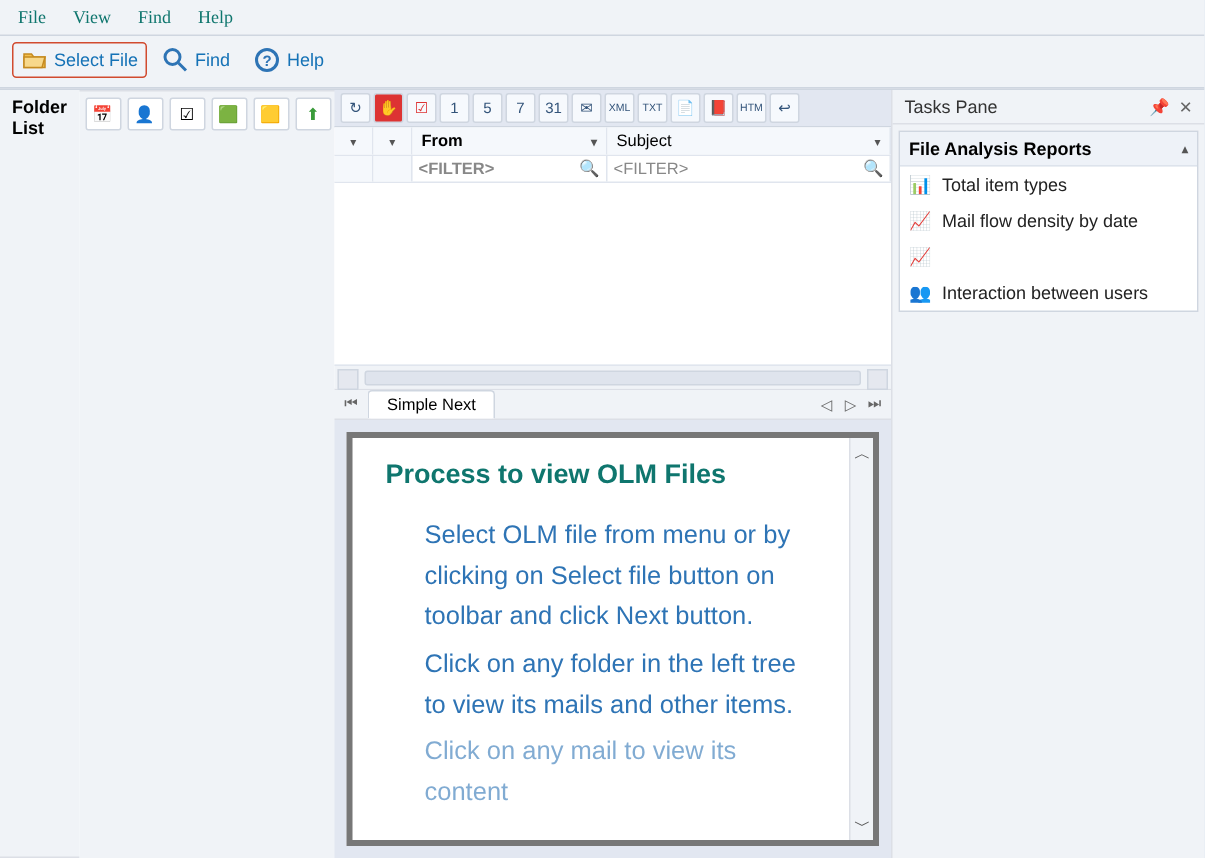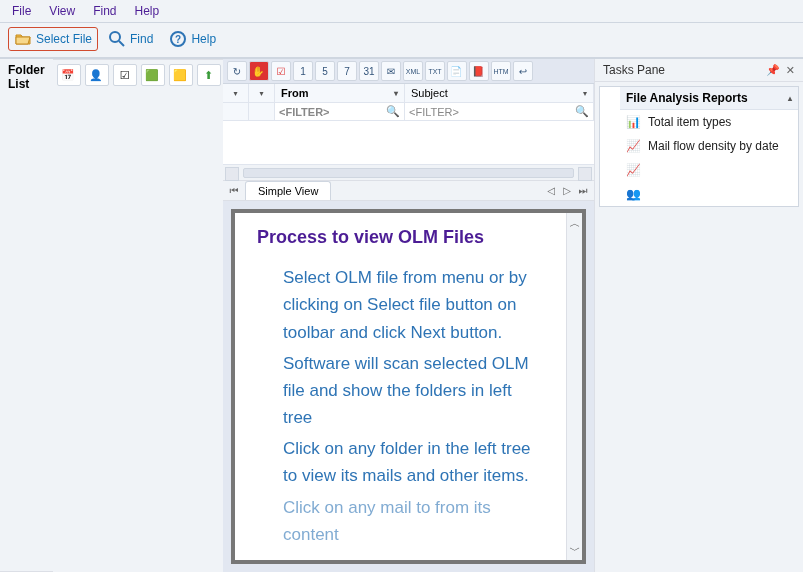--- a/index.html
+++ b/index.html
@@ -12,21 +12,22 @@
     overflow: hidden;
     display: flex;
     flex-direction: column;
   }
   .menubar {
     display: flex;
     gap: 18px;
     padding: 4px 12px;
     background: #f0f3f7;
     border-bottom: 1px solid #cfd6e0;
-    color: #4c1d95;
+    color: #0f766e;
+    font-family: Liberation Serif, serif;
   }
   .menubar span { cursor: default; }
   .toolbar {
     display: flex;
     align-items: center;
     gap: 4px;
     padding: 4px 8px 6px 8px;
     background: #f0f3f7;
     border-bottom: 1px solid #cfd6e0;
   }
@@ -161,21 +162,21 @@
     width:100%; height:100%;
     border:4px solid #777;
     background:#fff;
     position:relative;
     display:flex;
   }
   .preview-content {
     flex:1; padding: 14px 22px 8px 22px; overflow:hidden;
   }
   .preview-content h2 {
-    color:#4c1d95; font-size:18px; font-weight:bold; margin-bottom:16px;
+    color:#0f766e; font-size:18px; font-weight:bold; margin-bottom:16px;
     font-family: "Segoe UI", Arial;
   }
   .preview-content p {
     color:#2e74b5; font-size:17px; margin-left: 26px; margin-bottom: 4px; line-height:1.6;
   }
   .vscroll {
     width: 16px; background:#f0f3f7; border-left:1px solid #dcdfe6;
     position:relative;
   }
   .vscroll .arrow { position:absolute; left:2px; width:12px;height:16px;display:flex;align-items:center;justify-content:center;color:#555;font-size:11px;}
@@ -186,21 +187,21 @@
     border-left:1px solid #dcdfe6;
     display:flex; flex-direction:column;
   }
   .right-header {
     padding:4px 8px; font-size:12px; color:#333;
     display:flex; justify-content:space-between; align-items:center;
     border-bottom:1px solid #dcdfe6;
   }
   .pin-icons { display:flex; gap:6px; color:#666; font-size:11px;}
   .reports-box {
-    margin:4px; border:1px solid #cfd6e0; background:#fff;padding-left:20px;
+    margin:4px; border:1px solid #cfd6e0; background:#fff;
   }
   .reports-title {
     padding:4px 6px; background:#eef2f8; border-bottom:1px solid #dde3ec;
     font-weight:bold; font-size:12px;
     display:flex; justify-content:space-between; align-items:center;
   }
   .report-item {
     padding:4px 6px; display:flex; align-items:center; gap:6px;
     font-size:12px; color:#222; cursor:pointer;
   }
@@ -323,37 +324,36 @@
       </div>
       <div class="grid-rows"></div>
       <div class="hscroll">
           <div class="thumb"></div>
         </div>
     </div>
 
     <div class="tabs-strip">
       <div class="tabset">
         <div class="navbtn">⏮</div>
-        <div class="tab-lbl">Simple View</div>
+        <div class="tab-lbl">Simple Next</div>
       </div>
       <div class="navctl">
         <div class="navbtn">◁</div>
         <div class="navbtn">▷</div>
         <div class="navbtn">⏭</div>
       </div>
     </div>
 
     <div class="preview-area">
       <div class="preview-frame">
         <div class="preview-content">
           <h2>Process to view OLM Files</h2>
           <p>Select OLM file from menu or by clicking on Select file button on toolbar and click Next button.</p>
-          <p>Software will scan selected OLM file and show the folders in left tree</p>
           <p>Click on any folder in the left tree to view its mails and other items.</p>
-          <p style="opacity:0.6">Click on any mail to from its content</p>
+          <p style="opacity:0.6">Click on any mail to view its content</p>
         </div>
         <div class="vscroll">
           <div class="arrow up">︿</div>
           <div class="arrow down">﹀</div>
         </div>
       </div>
     </div>
   </div>
 
   <div class="right-pane">
@@ -375,16 +375,17 @@
       </div>
       <div class="report-item">
         <span class="ricon">📈</span>
         <span>Mail flow density by date</span>
       </div>
       <div class="report-item">
         <span class="ricon">📈</span>
       </div>
       <div class="report-item">
         <span class="ricon">👥</span>
+        <span>Interaction between users</span>
       </div>
     </div>
   </div>
 </div>
 
 </body></html>

